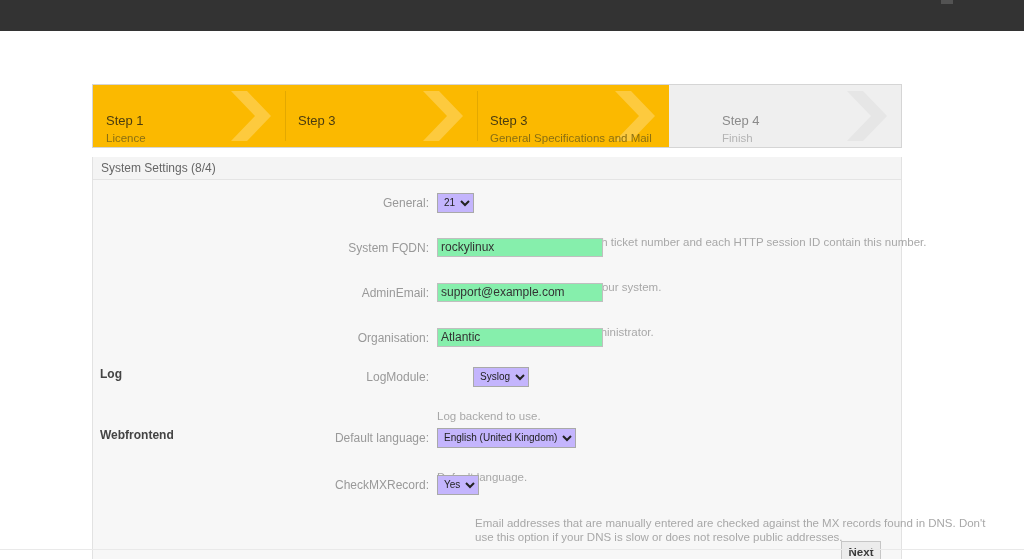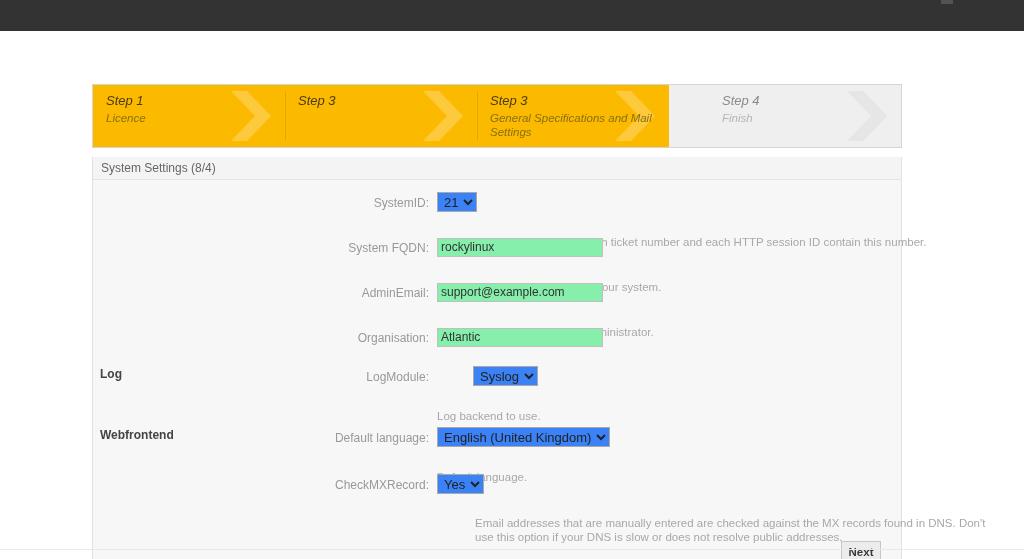--- a/index.html
+++ b/index.html
@@ -42,22 +42,21 @@
     width: 810px; height: 64px;
     display: flex;
     border: 1px solid #d5d5d5;
     background: #efefef;
   }
   .step {
     position: relative;
     flex: 1 1 0;
     height: 100%;
     overflow: hidden;
-    padding: 8px 0 0 13px;
-    font-style: italic;
+    padding: 28px 0 0 13px;
   }
   .step.active { background: #fbb900; }
   .step.inactive { background: #efefef; margin-left: 40px; }
   .step.active + .step.active::before {
     content: "";
     position: absolute; left: 0px; top: 6px;
     width: 1px; height: 50px;
     background: #e3a800;
   }
   .step-chev {
@@ -124,23 +123,23 @@
     background: #86efac;
     font-family: "Liberation Sans", sans-serif;
     font-size: 12px;
     color: #333333;
     padding: 0 3px;
     outline: none;
   }
   select.sel {
     height: 20px;
     border: 1px solid #a9a9a9;
-    background: #3b82f6;
+    background: #c4b5fd;
     font-family: "Liberation Sans", sans-serif;
-    font-size: 13px;
+    font-size: 10px;
     color: #222222;
     padding: 0 1px 0 2px;
   }
   .help {
     position: absolute;
     left: 344px;
     width: 530px;
     font-size: 11.5px;
     color: #a8a8a8;
     line-height: 14px;
@@ -215,21 +214,21 @@
 
   </div>
 
   <div class="panel">
 
     <div class="panel-header">System Settings (8/4)</div>
 
     <div class="panel-body">
 
       <div class="row" style="top:15px;">
-        <div class="lbl">SystemID:</div>
+        <div class="lbl">General:</div>
         <div class="fld" style="top:-3px;">
           <select class="sel">
             <option>21</option>
           </select>
         </div>
       </div>
       <div class="help" style="top:55px;">The identifier of the system. Each ticket number and each HTTP session ID contain this number.</div>
 
       <div class="row" style="top:60px;">
         <div class="lbl">System FQDN:</div>

